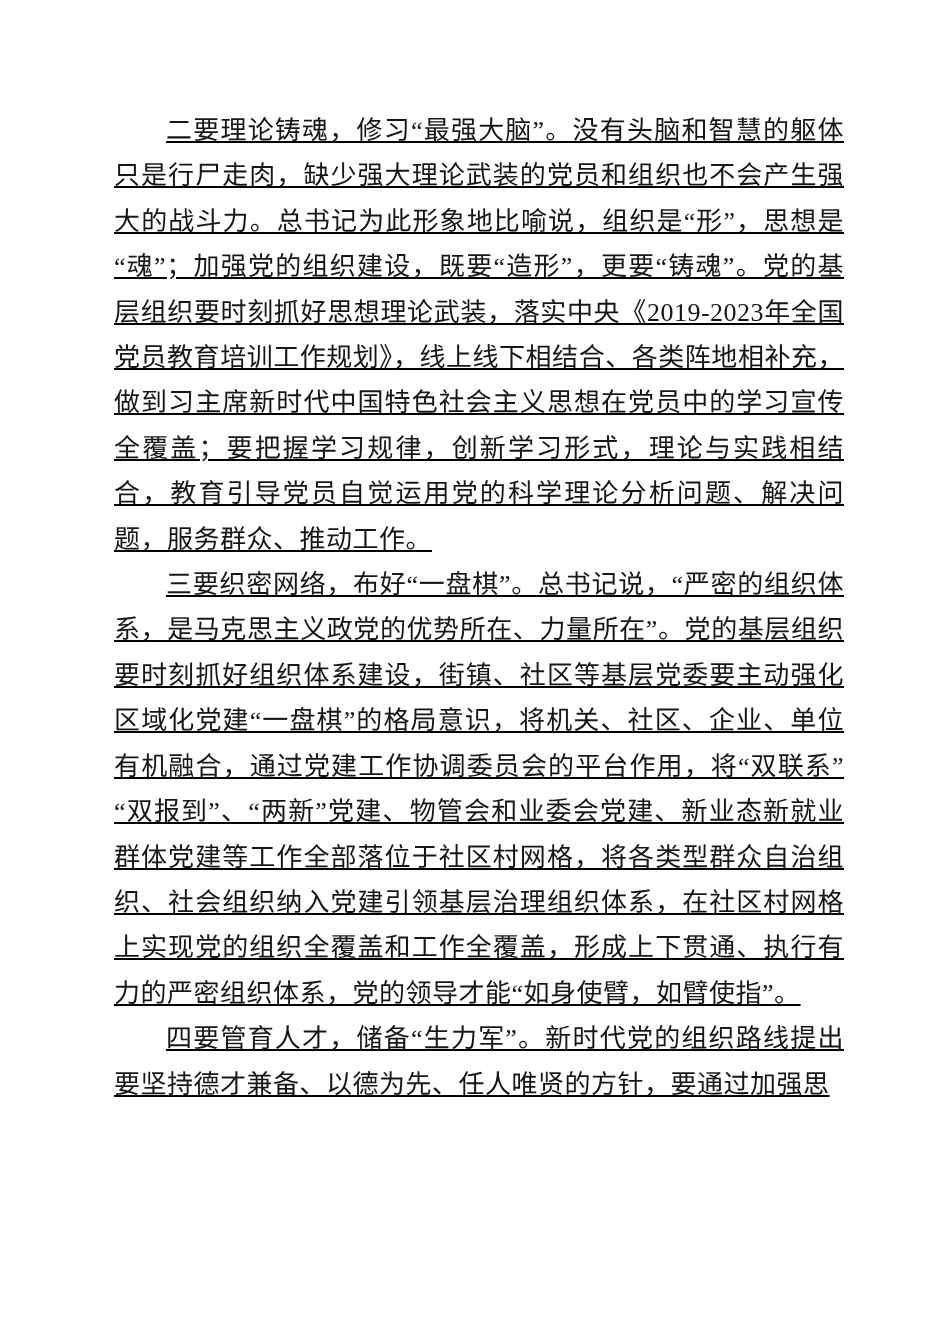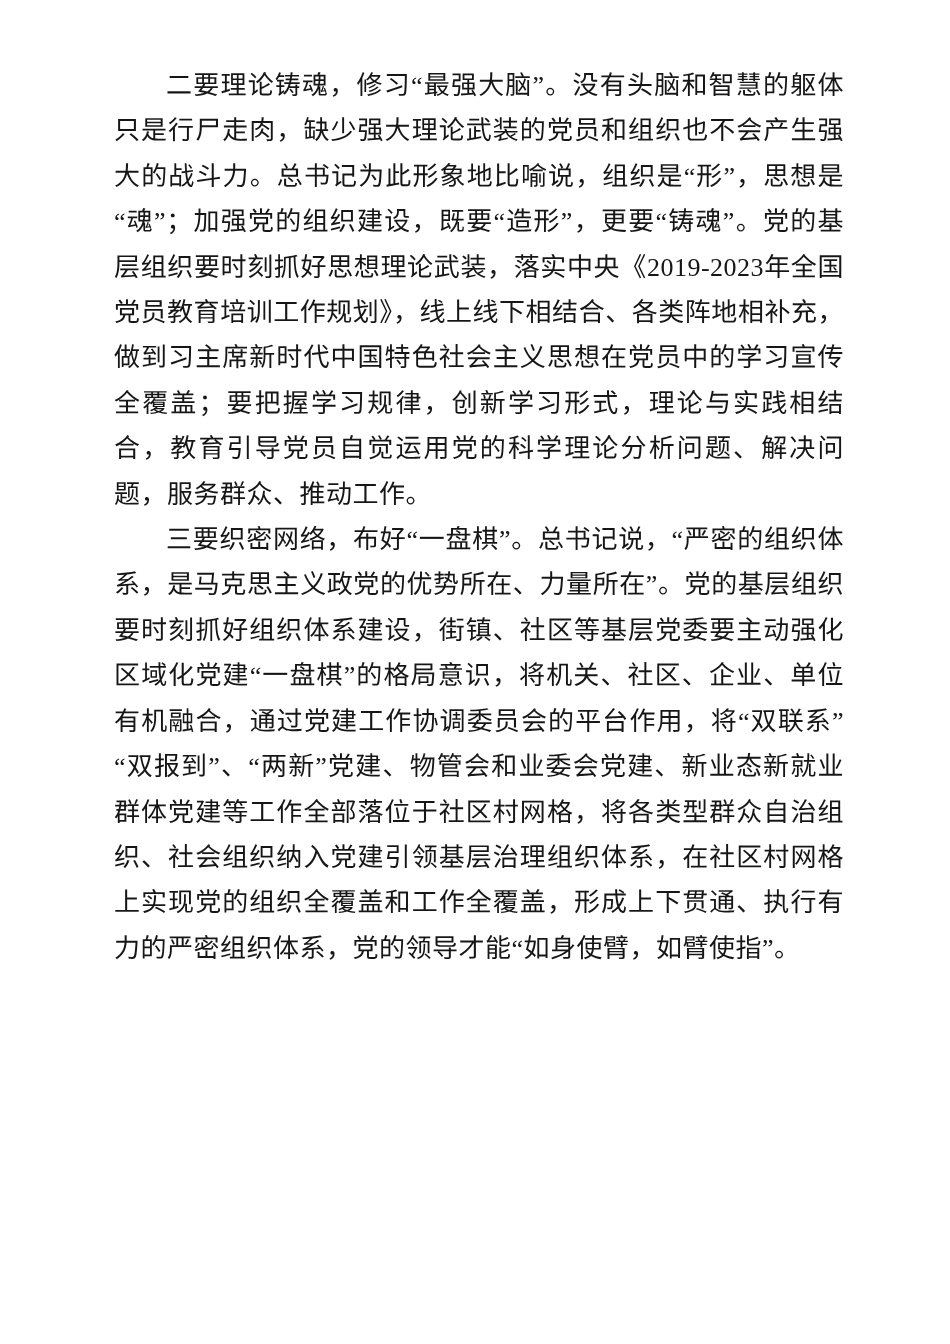--- a/index.html
+++ b/index.html
@@ -10,21 +10,22 @@
   body {
     width: 950px;
     height: 1344px;
     overflow: hidden;
   }
   .page {
     box-sizing: border-box;
     width: 826px;
     height: 1344px;
     background: #ffffff;
-    padding: 63px 106px 120px 114px;
+    padding: 108px 106px 120px 114px;
+    text-decoration: underline;
   }
   .doc-body {
     width: 730px;
   }
   .para {
     margin: 0;
     padding: 0;
     font-family: "Liberation Serif", "DejaVu Serif", serif;
     font-size: 26px;
     font-weight: 400;
@@ -37,14 +38,15 @@
     letter-spacing: 0.5px;
   }
 </style>
 </head>
 <body>
 
 <div class="page">
   <div class="doc-body">
     <p class="para">二要理论铸魂，修习“最强大脑”。没有头脑和智慧的躯体只是行尸走肉，缺少强大理论武装的党员和组织也不会产生强大的战斗力。总书记为此形象地比喻说，组织是“形”，思想是“魂”；加强党的组织建设，既要“造形”，更要“铸魂”。党的基层组织要时刻抓好思想理论武装，落实中央《2019-2023年全国党员教育培训工作规划》，线上线下相结合、各类阵地相补充，做到习主席新时代中国特色社会主义思想在党员中的学习宣传全覆盖；要把握学习规律，创新学习形式，理论与实践相结合，教育引导党员自觉运用党的科学理论分析问题、解决问题，服务群众、推动工作。</p>
     <p class="para">三要织密网络，布好“一盘棋”。总书记说，“严密的组织体系，是马克思主义政党的优势所在、力量所在”。党的基层组织要时刻抓好组织体系建设，街镇、社区等基层党委要主动强化区域化党建“一盘棋”的格局意识，将机关、社区、企业、单位有机融合，通过党建工作协调委员会的平台作用，将“双联系”“双报到”、“两新”党建、物管会和业委会党建、新业态新就业群体党建等工作全部落位于社区村网格，将各类型群众自治组织、社会组织纳入党建引领基层治理组织体系，在社区村网格上实现党的组织全覆盖和工作全覆盖，形成上下贯通、执行有力的严密组织体系，党的领导才能“如身使臂，如臂使指”。</p>
+    <p class="para">四要管育人才，储备“生力军”。新时代党的组织路线提出要坚持德才兼备、以德为先、任人唯贤的方针，要通过加强思</p>
   </div>
 </div>
 
 </body></html>

